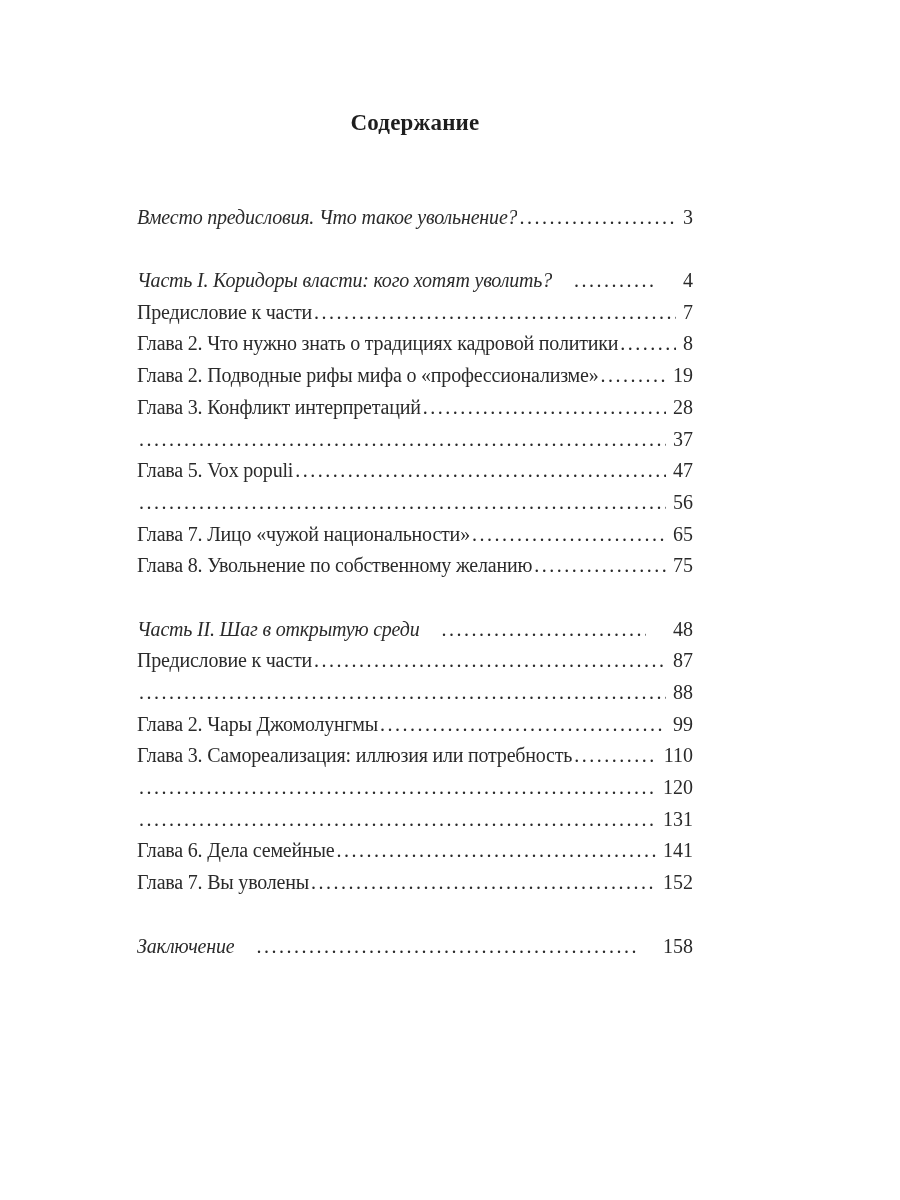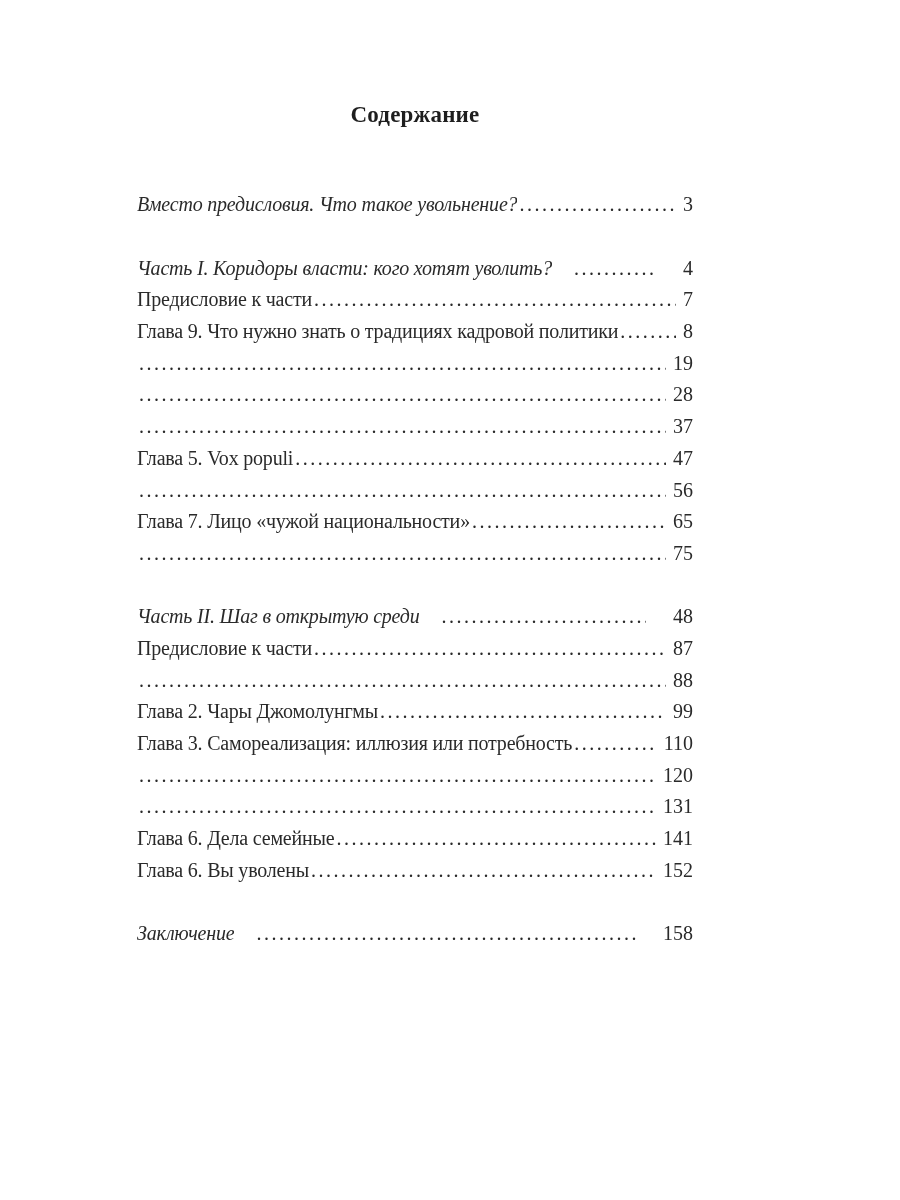--- a/index.html
+++ b/index.html
@@ -14,38 +14,38 @@
     position: relative;
     width: 900px;
     height: 1200px;
     background: #ffffff;
     font-family: "Liberation Serif", "DejaVu Serif", serif;
     color: #2a2a2a;
   }
   .content {
     position: absolute;
     left: 137px;
-    top: 0;
+    top: 8px;
     width: 556px;
   }
   .toc-title {
     margin-top: 102px;
     text-align: center;
     font-size: 23px;
     font-weight: bold;
     letter-spacing: 0.2px;
     color: #1e1e1e;
   }
   .toc-list {
     margin-top: 61px;
     font-size: 20px;
   }
   .row {
     display: flex;
-    align-items: center;
+    align-items: flex-end;
     height: 31.7px;
     white-space: nowrap;
   }
   .row.gap-before {
     margin-top: 31.7px;
     gap: 20px;
   }
   .row.italic .label {
     font-style: italic;
   }
@@ -83,29 +83,31 @@
     <span class="label">Часть I. Коридоры власти: кого хотят уволить?</span>
     <span class="dots" aria-hidden="true">......................................................................................................................................................</span>
     <span class="pagenum">4</span>
   </div>
         <div class="row">
     <span class="label">Предисловие к части</span>
     <span class="dots" aria-hidden="true">......................................................................................................................................................</span>
     <span class="pagenum">7</span>
   </div>
         <div class="row">
-    <span class="label">Глава 9. Что нужно знать о традициях кадровой политики</span>
+    <span class="label">Глава 2. Что нужно знать о традициях кадровой политики</span>
     <span class="dots" aria-hidden="true">......................................................................................................................................................</span>
     <span class="pagenum">8</span>
   </div>
         <div class="row">
+    <span class="label">Глава 2. Подводные рифы мифа о «профессионализме»</span>
     <span class="dots" aria-hidden="true">......................................................................................................................................................</span>
     <span class="pagenum">19</span>
   </div>
         <div class="row">
+    <span class="label">Глава 3. Конфликт интерпретаций</span>
     <span class="dots" aria-hidden="true">......................................................................................................................................................</span>
     <span class="pagenum">28</span>
   </div>
         <div class="row">
     <span class="dots" aria-hidden="true">......................................................................................................................................................</span>
     <span class="pagenum">37</span>
   </div>
         <div class="row">
     <span class="label">Глава 5. Vox populi</span>
     <span class="dots" aria-hidden="true">......................................................................................................................................................</span>
@@ -114,20 +116,21 @@
         <div class="row">
     <span class="dots" aria-hidden="true">......................................................................................................................................................</span>
     <span class="pagenum">56</span>
   </div>
         <div class="row">
     <span class="label">Глава 7. Лицо «чужой национальности»</span>
     <span class="dots" aria-hidden="true">......................................................................................................................................................</span>
     <span class="pagenum">65</span>
   </div>
         <div class="row">
+    <span class="label">Глава 8. Увольнение по собственному желанию</span>
     <span class="dots" aria-hidden="true">......................................................................................................................................................</span>
     <span class="pagenum">75</span>
   </div>
         <div class="row italic gap-before">
     <span class="label">Часть II. Шаг в открытую среди</span>
     <span class="dots" aria-hidden="true">......................................................................................................................................................</span>
     <span class="pagenum">48</span>
   </div>
         <div class="row">
     <span class="label">Предисловие к части</span>
@@ -155,21 +158,21 @@
         <div class="row">
     <span class="dots" aria-hidden="true">......................................................................................................................................................</span>
     <span class="pagenum">131</span>
   </div>
         <div class="row">
     <span class="label">Глава 6. Дела семейные</span>
     <span class="dots" aria-hidden="true">......................................................................................................................................................</span>
     <span class="pagenum">141</span>
   </div>
         <div class="row">
-    <span class="label">Глава 6. Вы уволены</span>
+    <span class="label">Глава 7. Вы уволены</span>
     <span class="dots" aria-hidden="true">......................................................................................................................................................</span>
     <span class="pagenum">152</span>
   </div>
         <div class="row italic gap-before">
     <span class="label">Заключение</span>
     <span class="dots" aria-hidden="true">......................................................................................................................................................</span>
     <span class="pagenum">158</span>
   </div>
       </div>
   </div>

